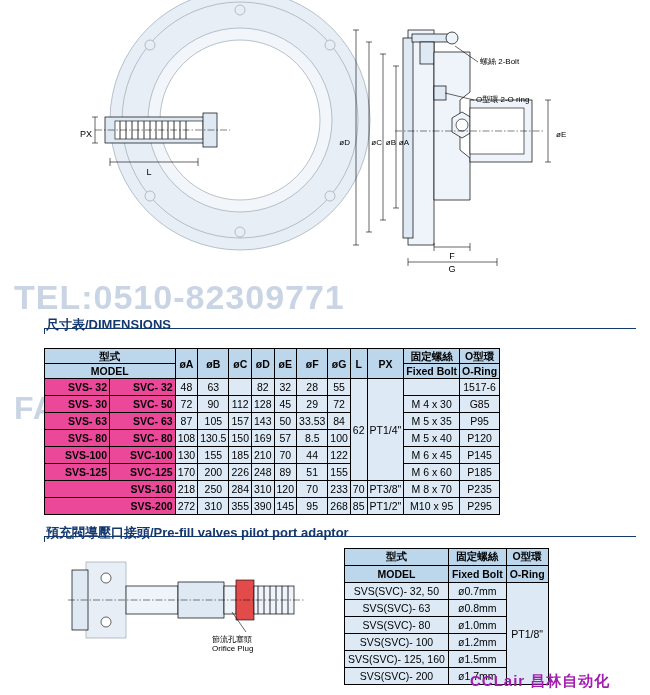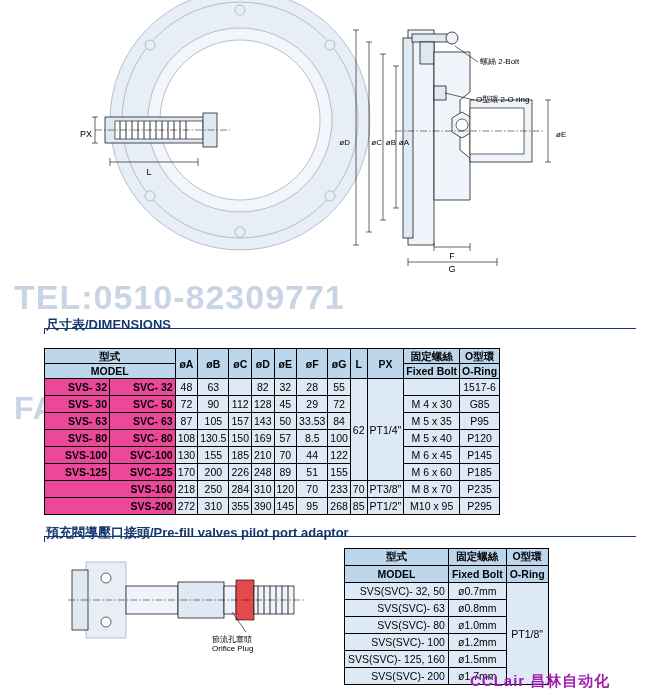--- a/index.html
+++ b/index.html
@@ -77,21 +77,21 @@
   }
   .tbl2 th,.tbl2 td{
     border:1px solid #000;
     text-align:center;
     padding:1px 3px;
     height:14px;
     white-space:nowrap;
   }
   .tbl2 thead th{background:#bcd6ec;font-weight:bold;}
   .tbl2 tbody td{background:#ddeaf6;}
-  .tbl2 tbody td.m{text-align:right;}
+  .tbl2 tbody td.m{text-align:center;}
 
   .sect1{position:absolute;left:44px;top:310px;z-index:10;}
   .sect2{position:absolute;left:44px;top:518px;z-index:10;}
   .rule1{position:absolute;left:44px;top:328px;width:592px;border-top:1px solid #14386e;z-index:10;}
   .rule2{position:absolute;left:44px;top:536px;width:592px;border-top:1px solid #14386e;z-index:10;}
   .rule1b{position:absolute;left:44px;top:328px;width:1px;height:6px;border-left:1px solid #14386e;z-index:10;}
   .rule2b{position:absolute;left:44px;top:536px;width:1px;height:6px;border-left:1px solid #14386e;z-index:10;}
 
   .lbl{font-size:8px;fill:#000;}
   .lbl9{font-size:9px;fill:#000;}

